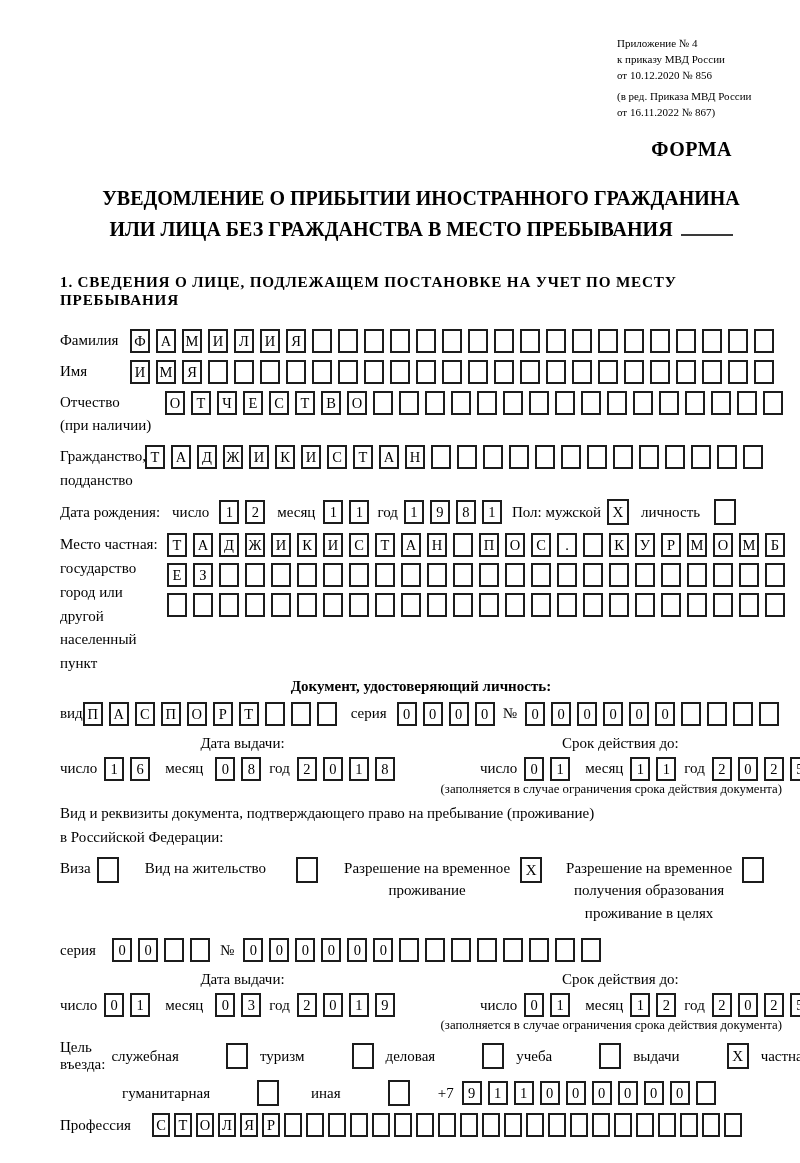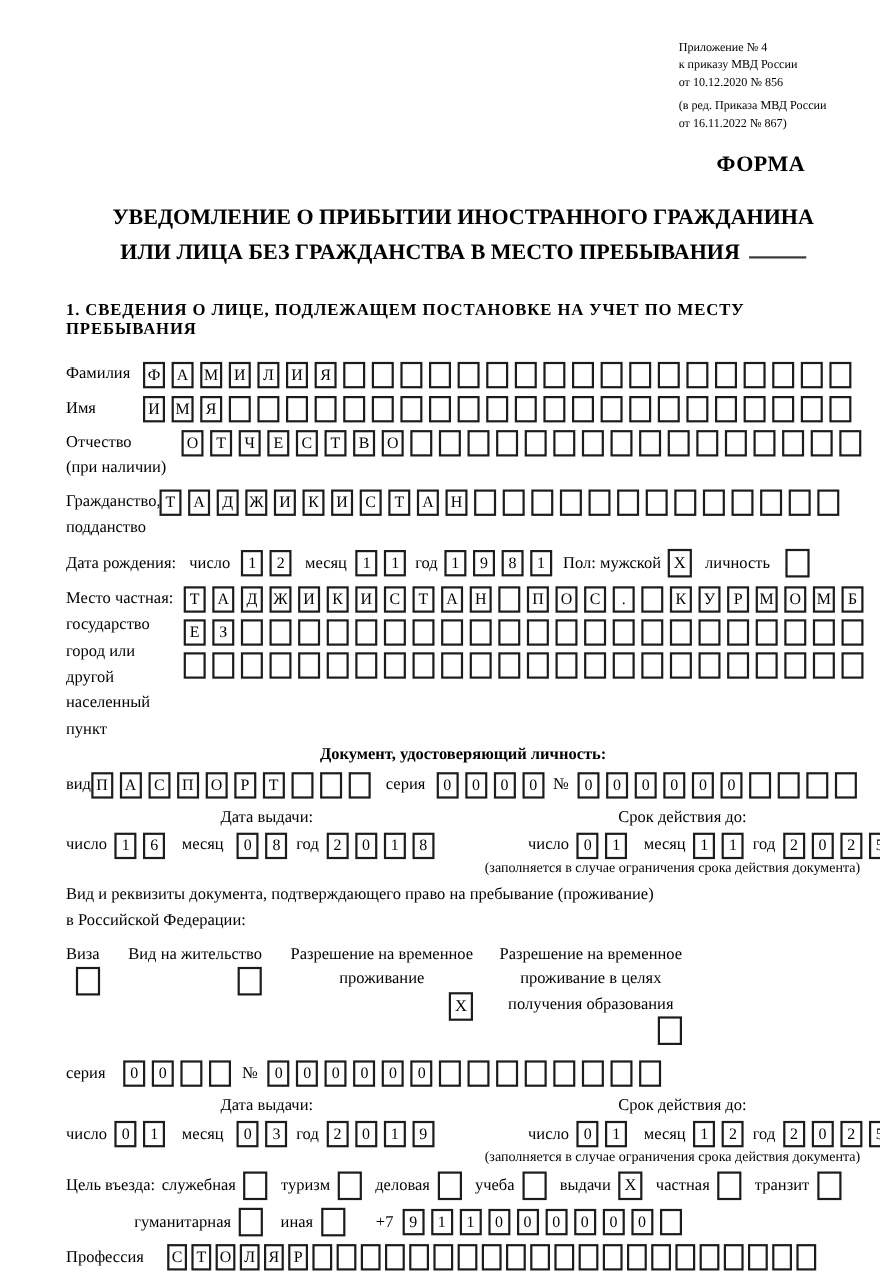--- a/index.html
+++ b/index.html
@@ -32,25 +32,25 @@
   .dcol-l{width:365px;flex:none;}
   .dcol-r{flex:1;}
   .dhead{text-align:center;margin-bottom:5px;}
   .dgroup{display:flex;align-items:center;}
   .dgroup .dlbl{margin-right:7px;}
   .dgroup .dlbl.m{margin-left:9px;}
   .note{font-size:12.8px;text-align:right;margin-top:1px;margin-bottom:4px;}
 
   .introline{line-height:1.6;}
   .opts{display:flex;align-items:flex-start;margin-top:8px;margin-bottom:14px;}
-  .opt{display:flex;align-items:flex-end;flex-direction:column;}
+  .opt{display:flex;align-items:flex-start;}
   .opt-label{text-align:center;line-height:1.5;}
   .opt .checkbox{margin-left:10px;}
 
-  .ppair{display:flex;align-items:center;margin-left:12px;}
+  .ppair{display:flex;align-items:center;margin-left:12px;gap:40px;}
   .ppair .checkbox{margin-left:7px;}
 </style>
 </head>
 <body>
 
 <div class="page">
 
   <div class="annex">
     <div>Приложение № 4</div>
     <div>к приказу МВД России</div>
@@ -412,22 +412,22 @@
     <div class="opt" style="margin-left:26px">
       <span class="opt-label">
         <div>Разрешение на временное</div>
         <div>проживание</div>
       </span>
       <span class="checkbox">X</span>
     </div>
     <div class="opt" style="margin-left:24px">
       <span class="opt-label">
         <div>Разрешение на временное</div>
+        <div>получения образования</div>
         <div>проживание в целях</div>
-        <div>получения образования</div>
       </span>
       <span class="checkbox"></span>
     </div>
   </div>
 
   <div class="frow">
     <span style="width:52px">серия</span>
     <span class="cells">
         <span class="cell">0</span>
         <span class="cell">0</span>
@@ -530,21 +530,21 @@
     <span class="ppair">
       <span>транзит</span>
       <span class="checkbox"></span>
     </span>
   </div>
   <div class="frow" style="margin-top:2px">
     <span class="ppair" style="margin-left:62px">
       <span>гуманитарная</span>
       <span class="checkbox"></span>
     </span>
-    <span class="ppair" style="margin-left:16px">
+    <span class="ppair" style="margin-left:32px">
       <span>иная</span>
       <span class="checkbox"></span>
     </span>
     <span style="margin-left:28px">+7</span>
     <span class="cells" style="margin-left:8px">
         <span class="cell">9</span>
         <span class="cell">1</span>
         <span class="cell">1</span>
         <span class="cell">0</span>
         <span class="cell">0</span>

